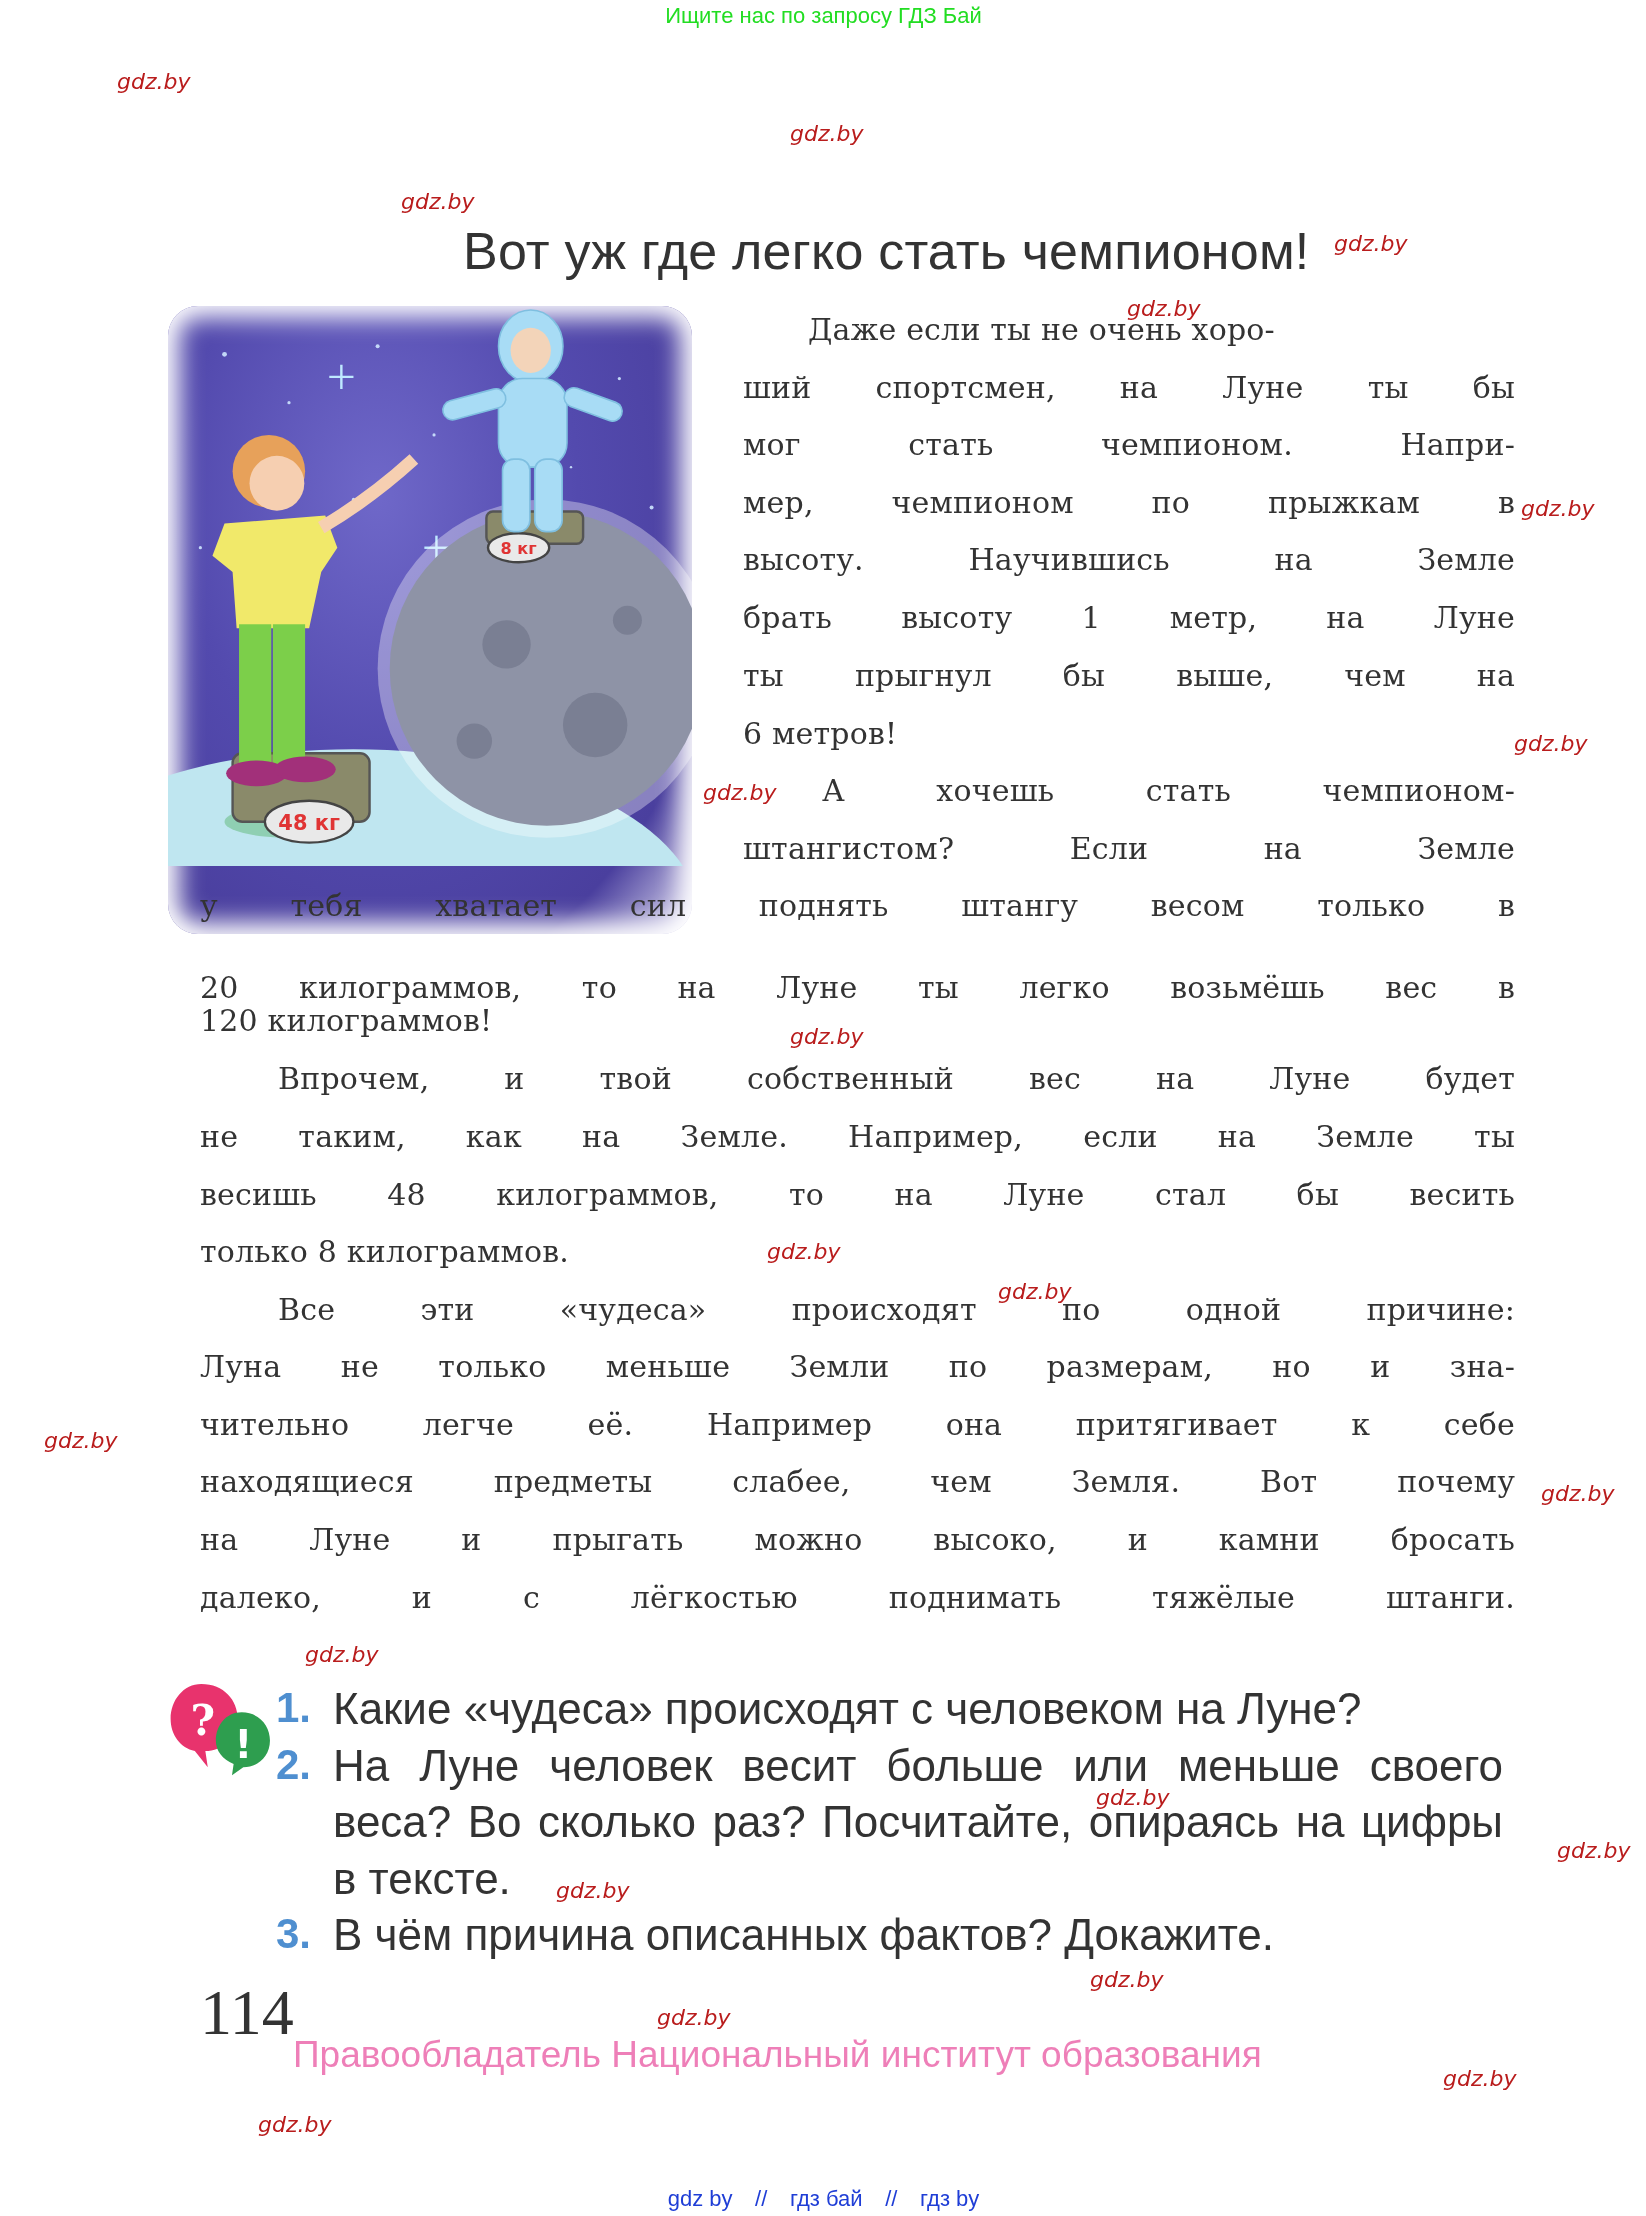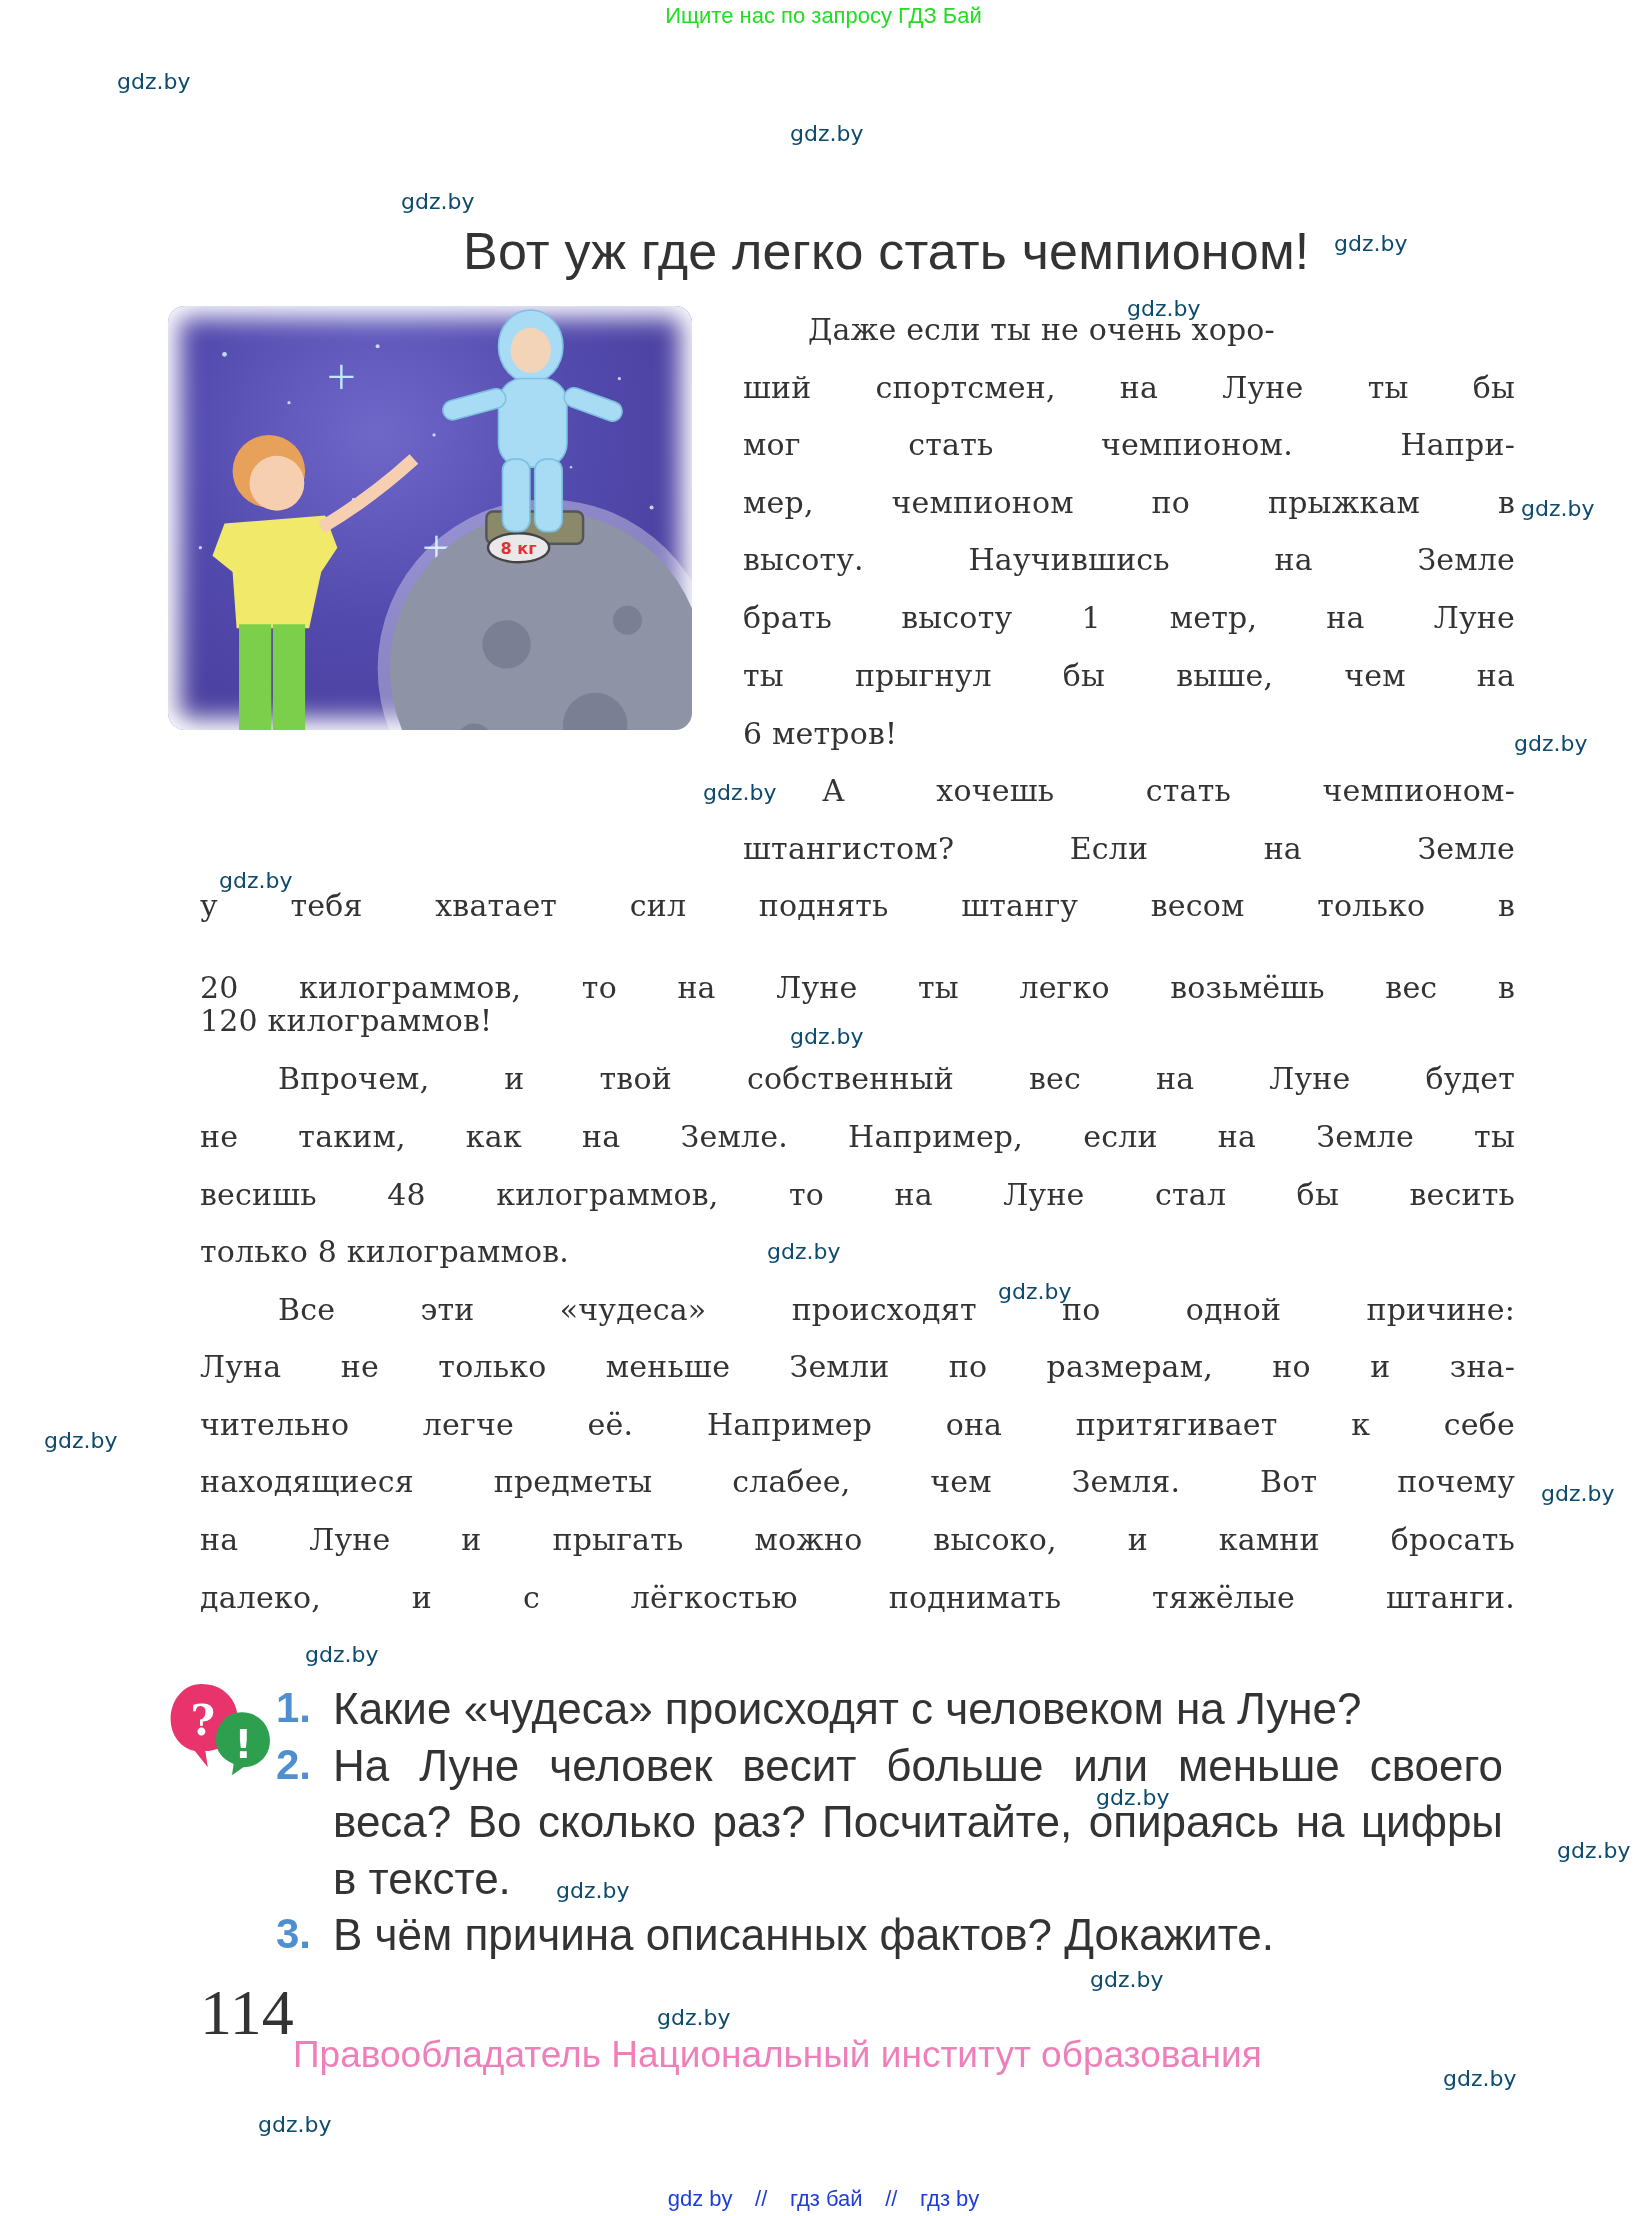--- a/index.html
+++ b/index.html
@@ -1,21 +1,21 @@
 <!DOCTYPE html>
 <html style="font-size:13px"><head>
 <meta charset="utf-8">
 <style>
   html, body { margin:0; padding:0; background:#ffffff; }
   body { width:1647px; height:2216px; position:relative; overflow:hidden; font-family:"Liberation Sans", sans-serif; }
   .abs { position:absolute; white-space:nowrap; }
   .top-banner { top:3.2px; left:0; width:1647px; text-align:center; font-size:22px; color:#22dd22; }
-  .wm { font-family:"DejaVu Sans", sans-serif; font-size:22px; color:#0c4a6e; }
+  .wm { font-family:"DejaVu Sans", sans-serif; font-size:22px; color:#b91c1c;font-style:italic; }
   .title { top:221px; left:463px; font-size:52px; color:#333333; letter-spacing:0.2px; }
-  .illus { left:168px; top:306px; width:524px; height:424px; border-radius:17px; overflow:hidden;
+  .illus { left:168px; top:306px; width:524px; height:628px; border-radius:30px; overflow:hidden;
            background: radial-gradient(ellipse at 40% 30%, #6f68c9 0%, #534aae 45%, #4a3f9e 80%, #e6e4f5 100%);
            box-shadow: 0 0 24px 11.3px #ffffff inset; }
   .body-line { font-family:"DejaVu Serif", "Liberation Serif", serif; font-size:30px; color:#333333; letter-spacing:0.2px; }
   .justify { text-align:justify; text-align-last:justify; white-space:normal; }
   .q-num { font-size:42px; color:#4f8fd0; font-weight:bold; }
   .q-text { font-size:44px; color:#333333; }
   .page-num { font-family:"Liberation Serif", serif; font-size:64px; color:#333333; }
   .footer { font-size:37px; color:#ee7fb8;text-align:center; }
   .links { font-size:22px; color:#1f3ed6; }
   .links span { margin:0 11.3px; }

